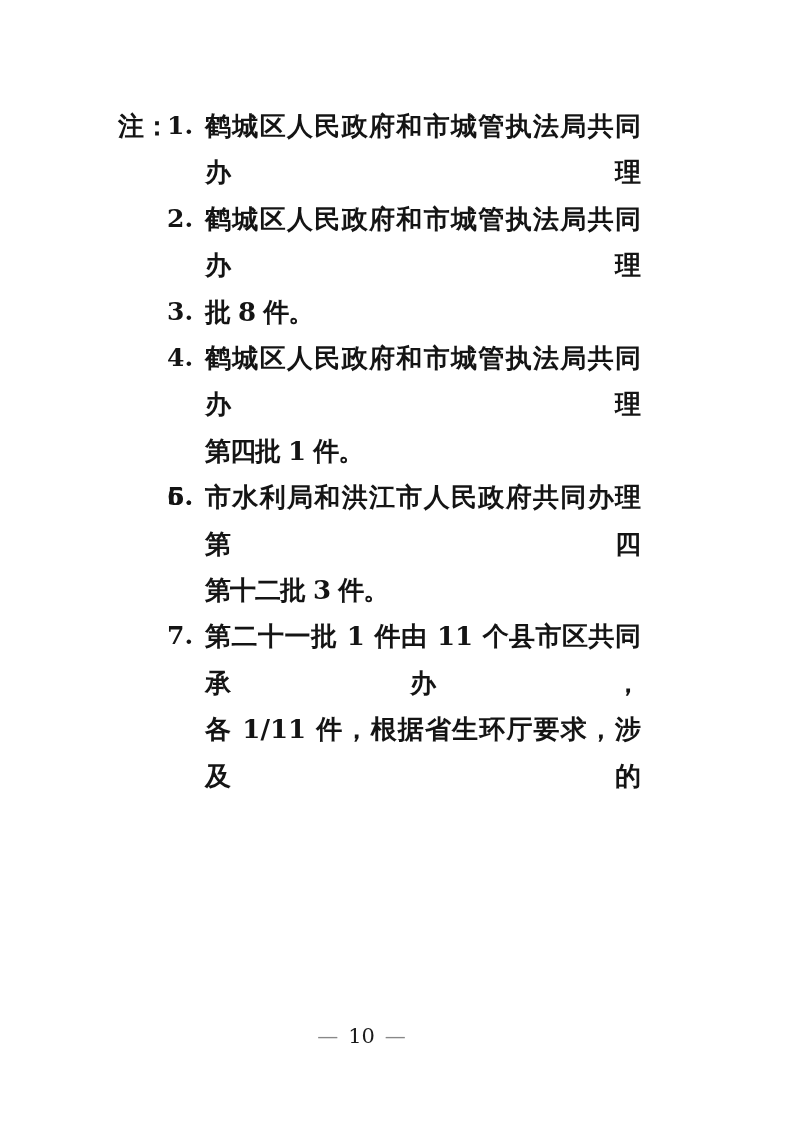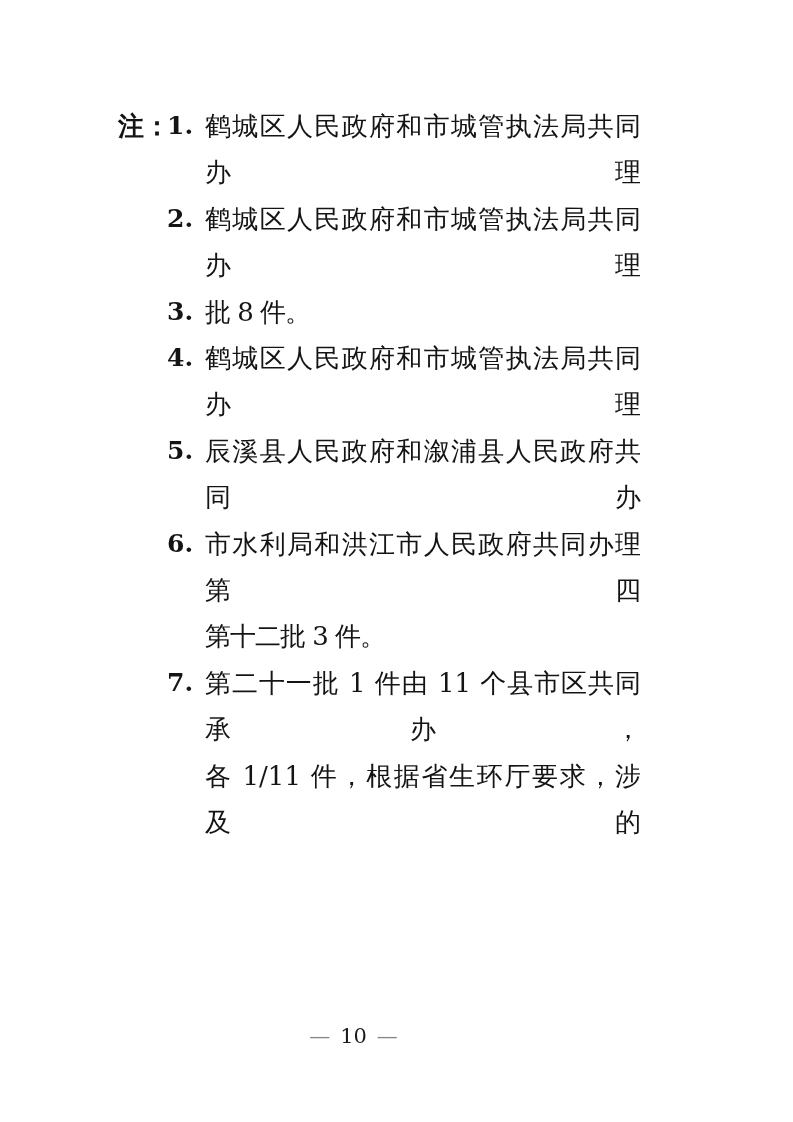--- a/index.html
+++ b/index.html
@@ -43,34 +43,34 @@
     font-weight: bold;
     white-space: nowrap;
   }
   .note-lines {
     margin-left: 205px;
     width: 436px;
   }
   .line {
     font-size: 26px;
     line-height: 46.4px;
-    font-weight: normal;
+    font-weight: bold;
     letter-spacing: -1px;
     white-space: nowrap;
   }
   .line.j {
     white-space: normal;
     text-align: justify;
     text-align-last: justify;
     letter-spacing: 0;
   }
   .footer {
     position: absolute;
     top: 1022px;
-    left: 0;
+    left: 8px;
     width: 707px;
     text-align: center;
     font-size: 21px;
     line-height: 28px;
     color: #1a1a1a;
   }
   .footer .dash {
     color: #888888;
     padding: 0 10px;
     letter-spacing: 0;
@@ -98,26 +98,26 @@
       <div class="note-item">
         <span class="note-num">3.</span>
         <div class="note-lines">
           <div class="line">批 8 件。</div>
         </div>
       </div>
       <div class="note-item">
         <span class="note-num">4.</span>
         <div class="note-lines">
           <div class="line j">鹤城区人民政府和市城管执法局共同办理</div>
+          <div class="line">第四批 1 件。</div>
         </div>
       </div>
       <div class="note-item">
         <span class="note-num">5.</span>
         <div class="note-lines">
-          <div class="line j">辰溪县人民政府和溆浦县人民政府共同办</div>
         </div>
       </div>
       <div class="note-item">
         <span class="note-num">6.</span>
         <div class="note-lines">
           <div class="line j">市水利局和洪江市人民政府共同办理第四</div>
           <div class="line">第十二批 3 件。</div>
         </div>
       </div>
       <div class="note-item">

